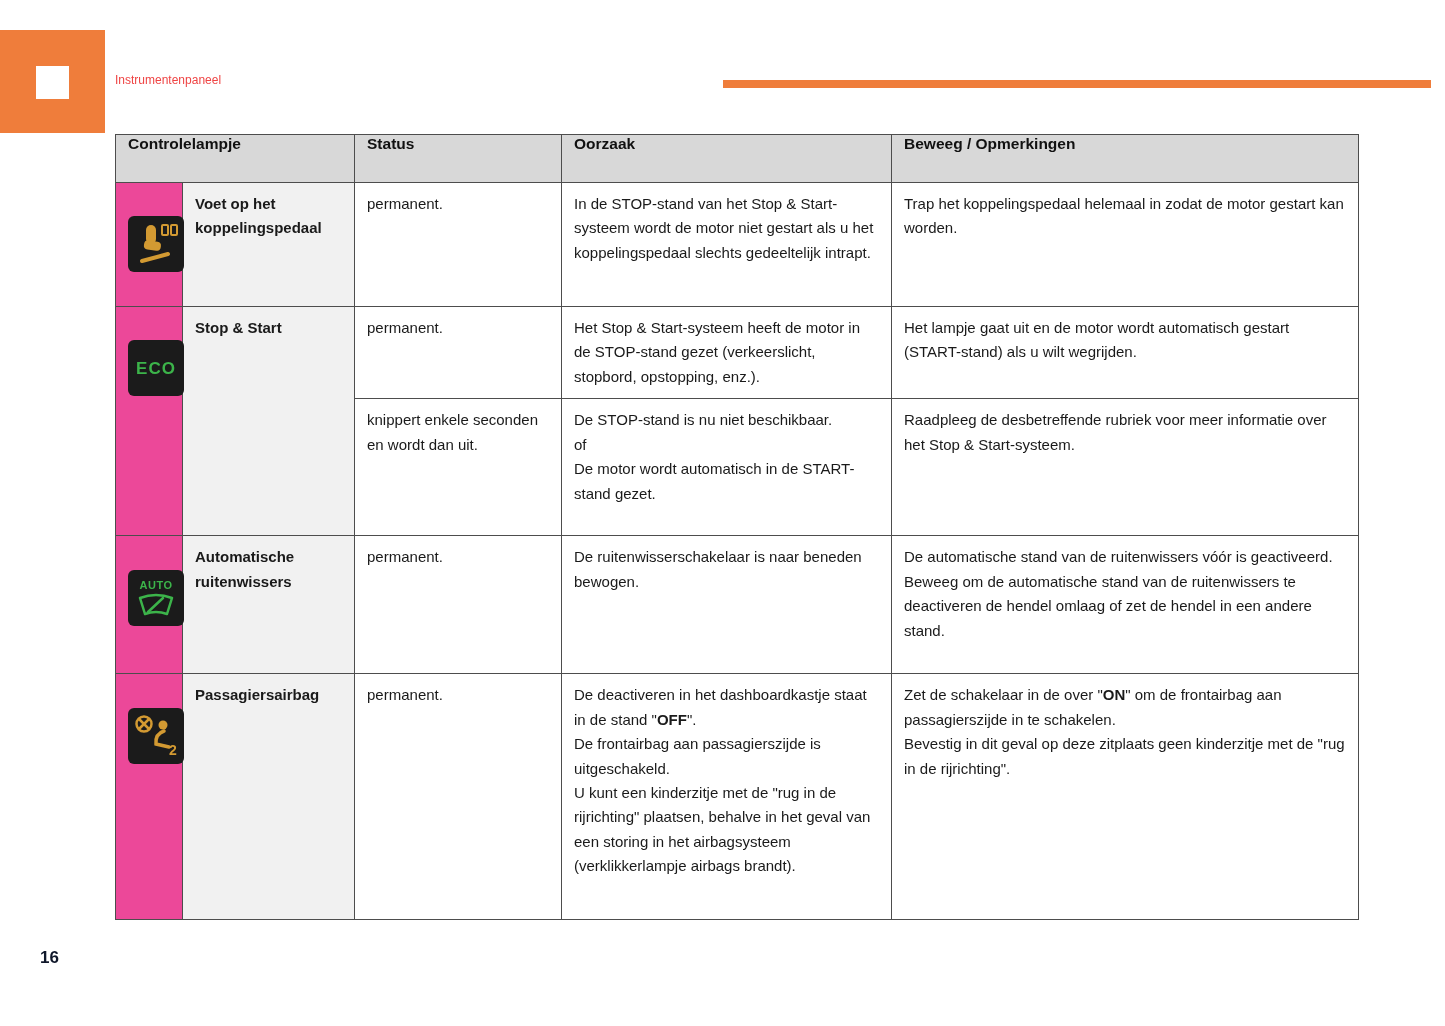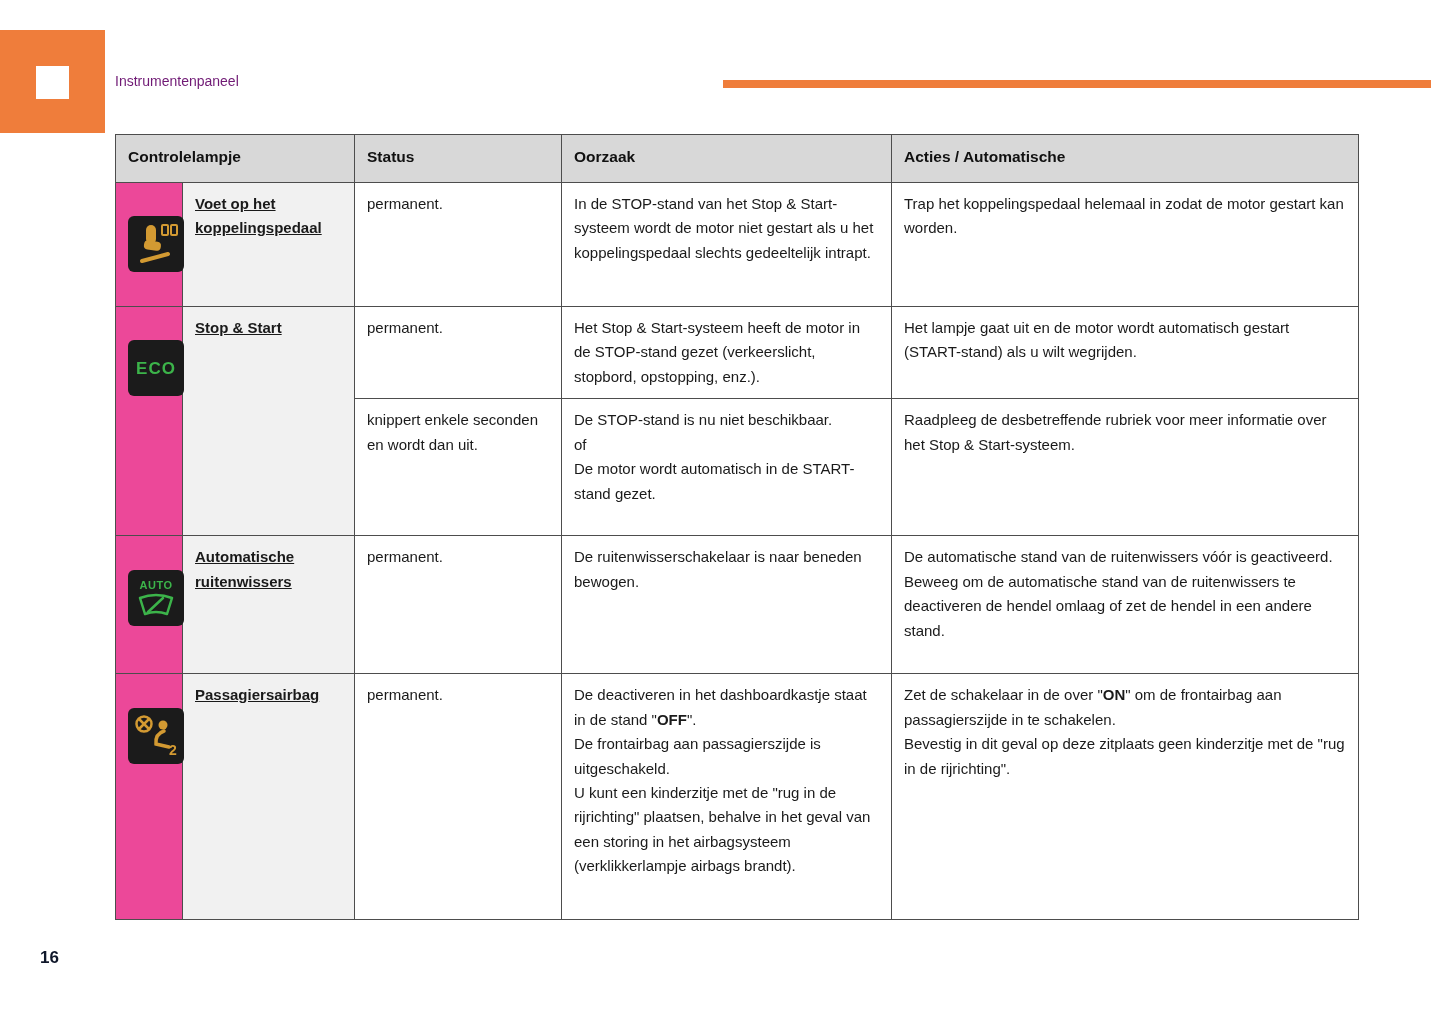--- a/index.html
+++ b/index.html
@@ -23,22 +23,22 @@
   .orange-block .white-square {
     position: absolute;
     left: 36px; top: 36px;
     width: 33px; height: 33px;
     background: #ffffff;
   }
 
   .header-label {
     position: absolute;
     left: 115px; top: 73px;
-    font-size: 14px;
-    color: #701a75;
+    font-size: 12px;
+    color: #ef4444;
   }
 
   .orange-bar {
     position: absolute;
     left: 723px; top: 80px;
     width: 708px; height: 8px;
     background: #ef7d3b;
   }
 
   .table-wrap {
@@ -57,39 +57,38 @@
   table.manual th, table.manual td {
     border: 1px solid #4d4d4d;
     vertical-align: top;
     text-align: left;
   }
   table.manual thead th {
     background: #d8d8d8;
     font-weight: bold;
     font-size: 15.5px;
     color: #111111;
-    padding: 13px 12px;
+    padding: 0 12px;
     height: 48px;
   }
   table.manual td {
     padding: 9px 12px;
     line-height: 1.63;
     white-space: pre-line;
   }
   td.icon-cell {
     background: #ec4899;
     padding: 6px 5px;
     width: 67px;
     text-decoration: underline;
   }
   td.label-cell {
     background: #f1f1f1;
     font-weight: bold;
     padding: 9px 10px;
-    text-decoration: underline;
   }
   tr.h-r1  { height: 118px; }
   tr.h-r2a { height: 89px;  }
   tr.h-r2b { height: 137px; }
   tr.h-r3  { height: 138px; }
   tr.h-r4  { height: 246px; }
 
   .light-icon { display: block; }
 
   .page-number {
@@ -122,21 +121,21 @@
           <col style="width:172px">
           <col style="width:207px">
           <col style="width:330px">
           <col style="width:467px">
       </colgroup>
       <thead>
         <tr>
           <th colspan="2">Controlelampje</th>
           <th>Status</th>
           <th>Oorzaak</th>
-          <th>Acties / Automatische</th>
+          <th>Beweeg / Opmerkingen</th>
         </tr>
       </thead>
       <tbody>
 
         <tr class="h-r1">
           <td class="icon-cell">
             <svg class="light-icon" width="56" height="56" viewBox="0 0 56 56">
               <rect x="0" y="0" width="56" height="56" rx="6" fill="#1b1b1b"></rect>
               <rect x="34" y="9" width="6" height="10" rx="1" fill="none" stroke="#d39a32" stroke-width="2"></rect>
               <rect x="43" y="9" width="6" height="10" rx="1" fill="none" stroke="#d39a32" stroke-width="2"></rect>

